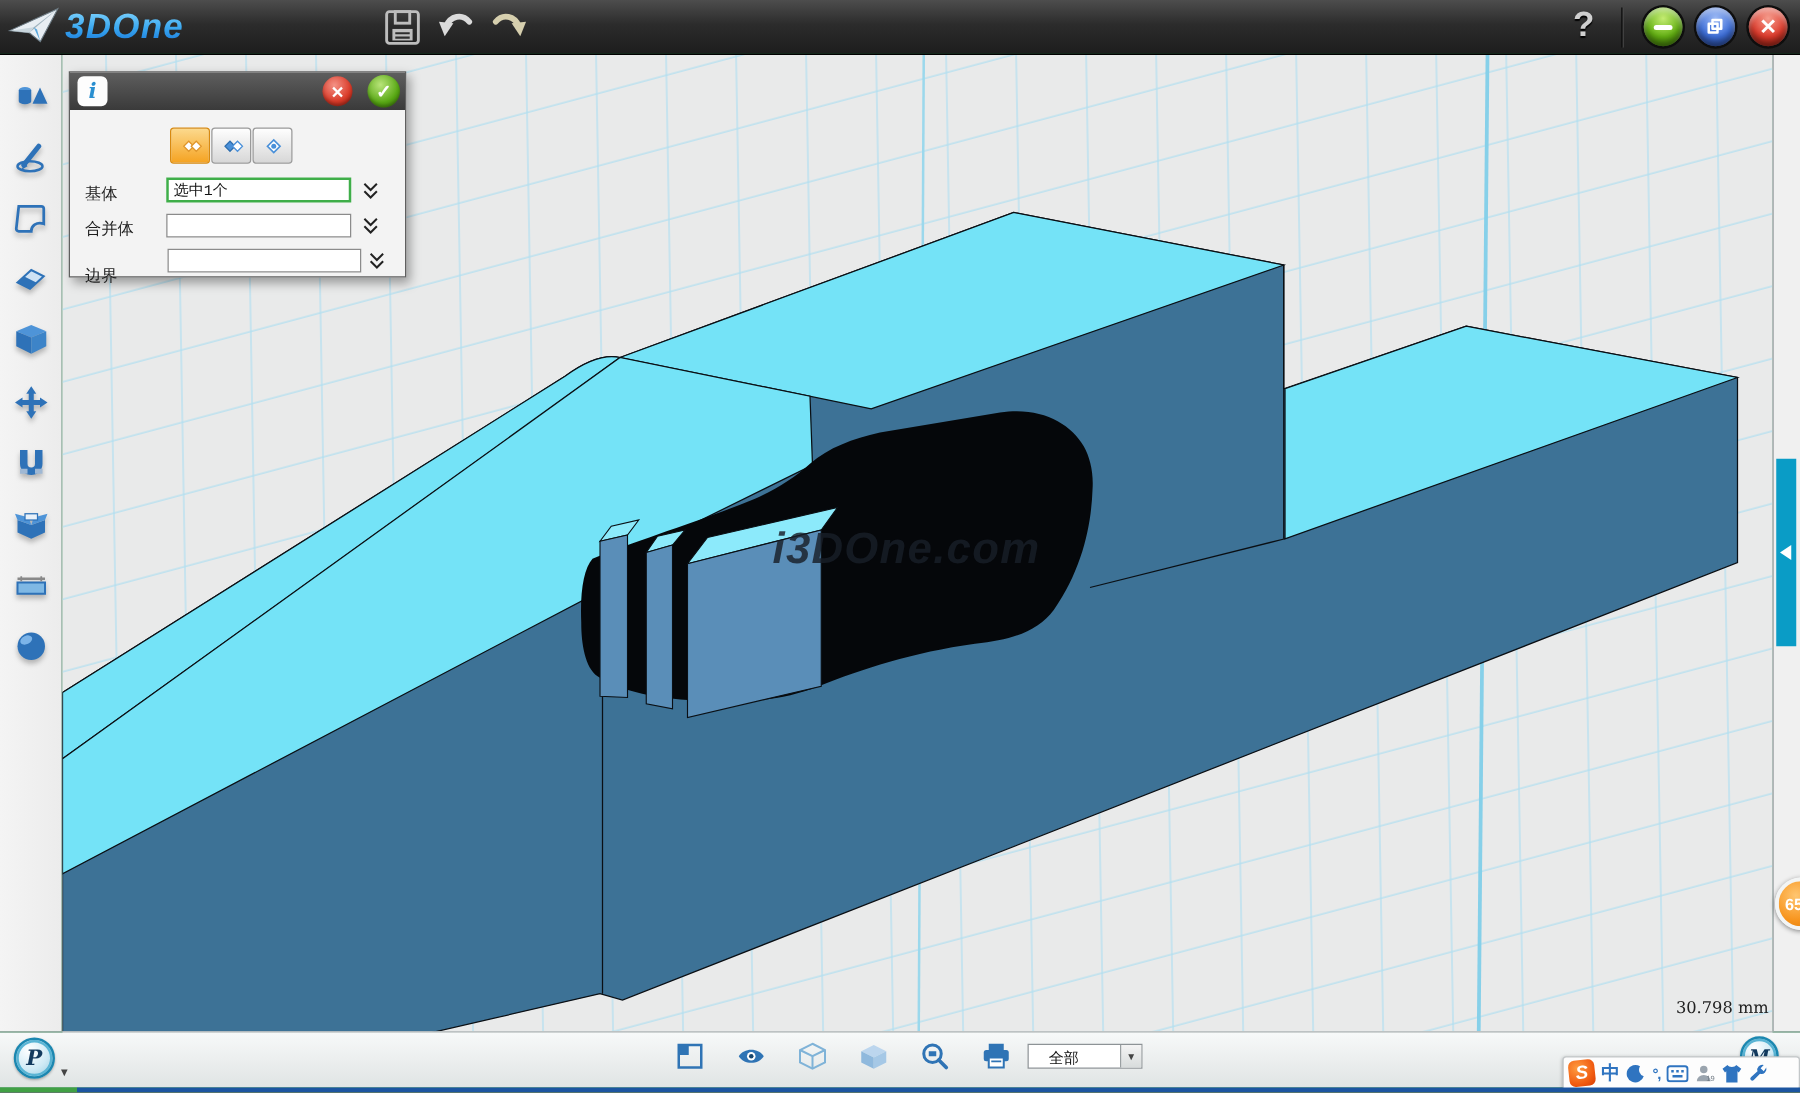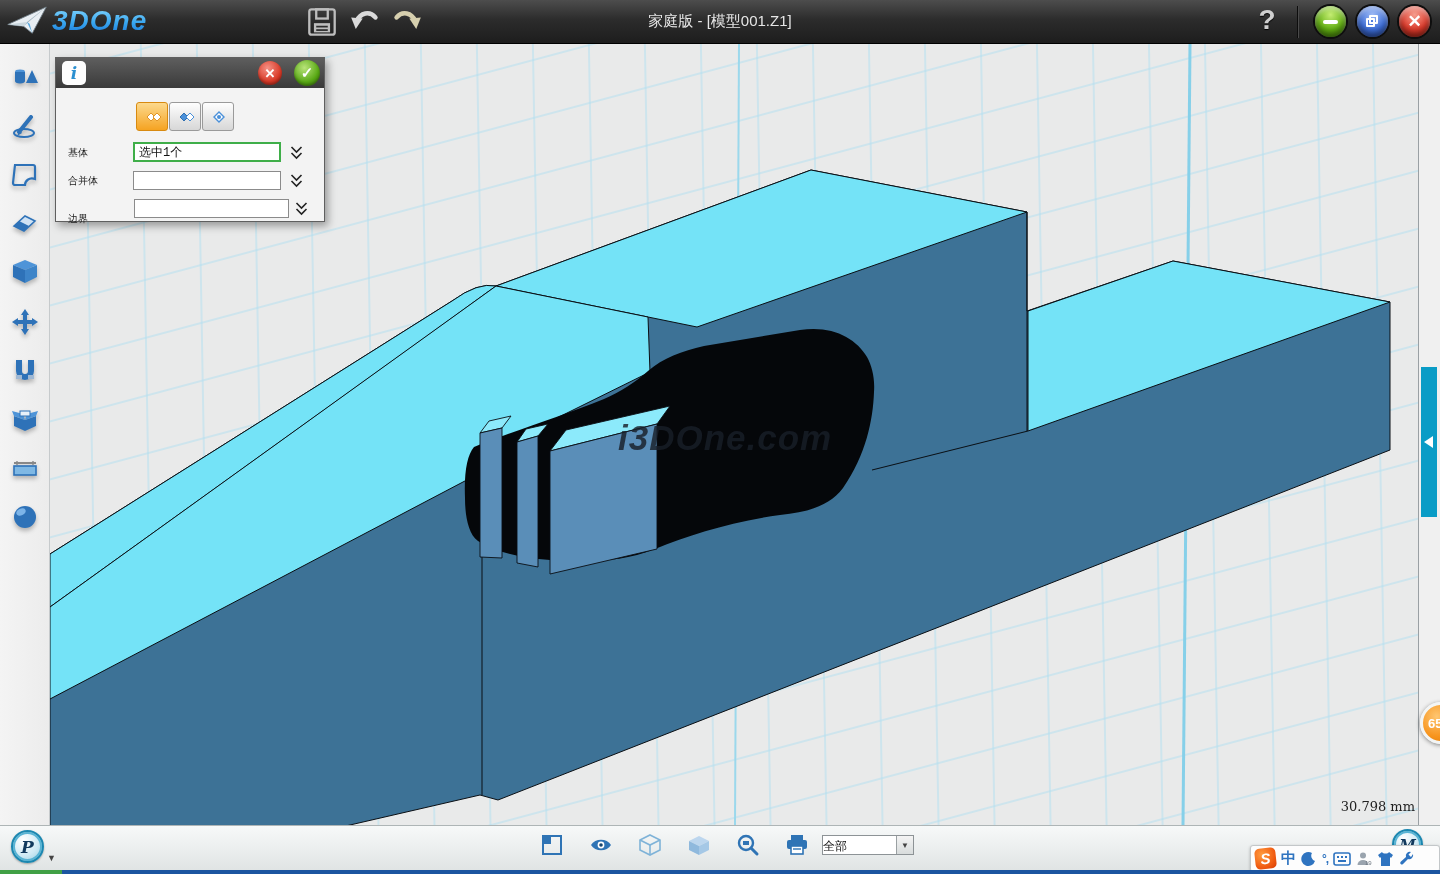--- a/index.html
+++ b/index.html
@@ -63,42 +63,42 @@
     color:#fff;font-weight:bold;font-size:13px;display:flex;align-items:center;justify-content:center;
     box-shadow:inset 0 -2px 3px rgba(0,0,0,.3);}
   .dlg-ok{position:absolute;left:238px;top:2px;width:26px;height:26px;border-radius:50%;
     background:radial-gradient(circle at 40% 30%,#b9e47a,#58a814 60%,#3a7a06);
     color:#fff;font-weight:bold;font-size:15px;display:flex;align-items:center;justify-content:center;
     box-shadow:inset 0 -2px 3px rgba(0,0,0,.3);}
   .tabrow{position:absolute;left:80px;top:44px;display:flex;gap:1px;}
   .mode-tab{width:32px;height:29px;border:1px solid #9a9a9a;border-radius:3px;
     background:linear-gradient(180deg,#fefefe,#d7d7d7);display:flex;align-items:center;justify-content:center;}
   .mode-tab.sel{background:linear-gradient(180deg,#fcd98d,#f5a322);border-color:#d88a10;}
-  .dlg-label{position:absolute;left:12px;font-size:10px;color:#1d1d1d;}
+  .dlg-label{position:absolute;left:12px;font-size:13px;color:#1d1d1d;}
   .dlg-input{position:absolute;height:19px;border:1px solid #8b8b8b;background:#fff;font-size:12px;padding:0 4px;color:#111;font-family:Liberation Mono, monospace;}
   .dlg-input.active{border:2px solid #3fae49;height:20px;}
   .chev{position:absolute;width:15px;height:16px;}
 
   
   .bottombar{position:absolute;left:0;top:825px;width:1440px;height:45px;
     background:linear-gradient(180deg,#f7f9f9,#e0e4e4);border-top:1px solid #aeb5b6;}
   .taskstrip{position:absolute;left:0;top:870px;width:1440px;height:4px;
     background:linear-gradient(90deg,#41a045 0 62px,#1c55a0 62px);}
   .round-badge{position:absolute;border-radius:50%;
     background:radial-gradient(circle at 35% 28%,#ffffff,#cfeaf5 55%,#93cadf);
     border:2px solid #1b87b0;box-shadow:inset 0 0 0 2px #59b4d4,0 1px 2px rgba(0,0,0,.3);
     display:flex;align-items:center;justify-content:center;
     font-family:"DejaVu Serif",serif;font-style:italic;font-weight:bold;color:#123a5e;}
   .p-badge{left:11px;top:4px;width:33px;height:33px;font-size:17px;}
   .m-badge{left:1392px;top:3px;width:31px;height:31px;font-size:15px;}
   .p-caret{position:absolute;left:47px;top:27px;font-size:9px;color:#444;}
   .bt-ico{position:absolute;top:7px;width:24px;height:24px;cursor:pointer;}
   .combo{position:absolute;left:822px;top:9px;width:92px;height:20px;border:1px solid #8d9396;background:#fff;
     display:flex;align-items:stretch;}
-  .combo .val{flex:1;font-size:12px;color:#111;padding:2px 0;}
+  .combo .val{flex:1;font-size:12px;color:#111;padding:2px 16px;}
   .combo .dd{width:17px;border-left:1px solid #9aa0a2;background:linear-gradient(180deg,#f4f4f4,#d8dcdc);
     display:flex;align-items:center;justify-content:center;font-size:8px;color:#444;}
   .ime{position:absolute;left:1250px;top:19px;width:190px;height:27px;background:#fdfdfd;
     border:1px solid #c3c7c9;border-radius:3px;box-shadow:0 1px 3px rgba(0,0,0,.25);
     display:flex;align-items:center;gap:5px;padding:0 4px;}
   .ime-s{width:21px;height:21px;border-radius:5px;transform:rotate(-6deg);
     background:radial-gradient(circle at 35% 30%,#ff9c3f,#f05a10 65%,#d43c05);
     color:#fff;font-weight:bold;font-style:italic;font-size:15px;display:flex;align-items:center;justify-content:center;}
   .ime-zh{color:#2f74c0;font-weight:bold;font-size:15px;}
   .ime-punct{color:#2f74c0;font-weight:bold;font-size:12px;letter-spacing:-1px;}
@@ -126,21 +126,20 @@
       <line x1="8" y1="20" x2="18" y2="20" stroke="#2c2c2c" stroke-width="1.5"></line>
     </svg>
     <svg class="tb-ico" style="left:350px" viewBox="0 0 26 26">
       <path d="M22,9 C17,3 9,5 6,12" fill="none" stroke="#dadada" stroke-width="4" stroke-linecap="round"></path>
       <polygon points="1,9 11,10 5,19" fill="#dadada"></polygon>
     </svg>
     <svg class="tb-ico" style="left:392px" viewBox="0 0 26 26">
       <path d="M4,9 C9,3 17,5 20,12" fill="none" stroke="#d6cfae" stroke-width="4" stroke-linecap="round"></path>
       <polygon points="25,9 15,10 21,19" fill="#d6cfae"></polygon>
     </svg>
-    <div class="tb-title">家庭版 - [模型001.Z1]</div>
     <div class="help-q">?</div>
     <div class="tb-divider"></div>
     <div class="wbtn min">
         <span class="minus"></span>
       </div>
     <div class="wbtn res">
         <span class="restore">
           <i class="b"></i>
           <i class="f"></i>
         </span>

